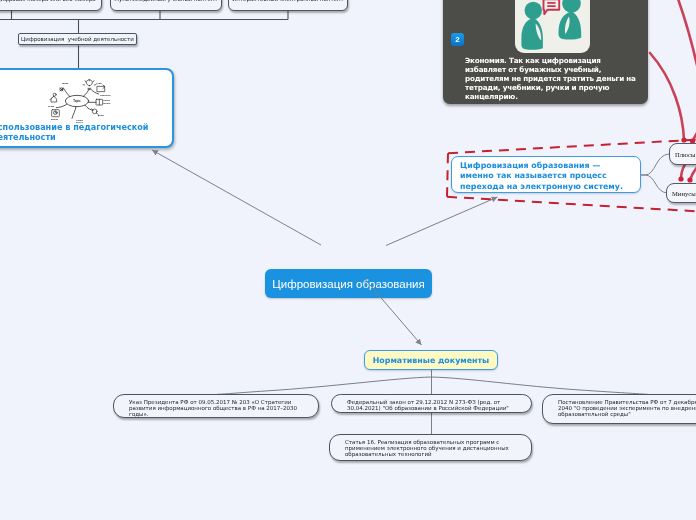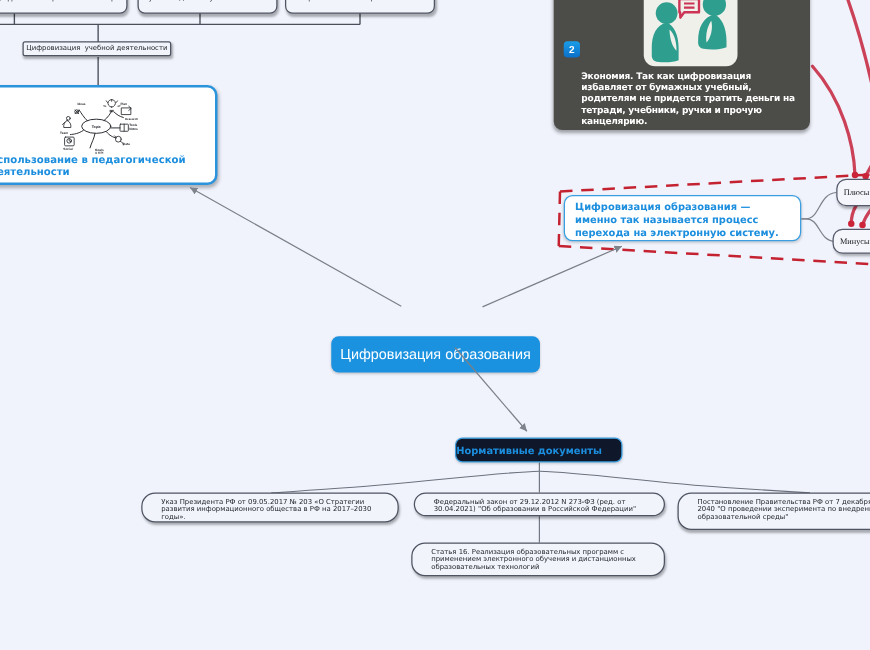--- a/index.html
+++ b/index.html
@@ -64,22 +64,22 @@
   .rnode2{left:666px;top:183px;width:50px;height:20px;}
   svg.red-wires{z-index:4;}
 
   
   .center{position:absolute;left:265px;top:238px;width:167px;height:29px;box-sizing:border-box;
           background:#1a92e0;border-radius:6px;display:flex;align-items:center;justify-content:center;
           color:#fff;font-size:11.5px;box-shadow:0 1px 2px rgba(0,0,0,.2);margin-top:31px;}
 
   
   .docs{position:absolute;left:364px;top:350px;width:134px;height:20px;box-sizing:border-box;
-        background:#0f172a;border:1.5px solid #3a9ee0;border-radius:6px;
-        display:flex;align-items:center;justify-content:flex-start;
+        background:#fef9c3;border:1.5px solid #3a9ee0;border-radius:6px;
+        display:flex;align-items:center;justify-content:center;
         font-family:"DejaVu Sans",sans-serif;
         color:#1b8ede;font-weight:bold;font-size:7.9px;box-shadow:0 1px 2px rgba(0,0,0,.16);z-index:5;}
 
   
   .leaf{position:absolute;box-sizing:border-box;background:#f2f4fb;border:1px solid #4e5462;
         border-radius:11px;box-shadow:1px 2px 2px rgba(0,0,0,.3);
         font-family:"DejaVu Sans",sans-serif;
         font-size:5.5px;color:#1d2026;line-height:6.2px;padding:4px 15px;z-index:5;}
   .leaf1{left:113px;top:394px;width:206px;height:24px;}
   .leaf2{left:331px;top:394px;width:201px;height:19px;}

